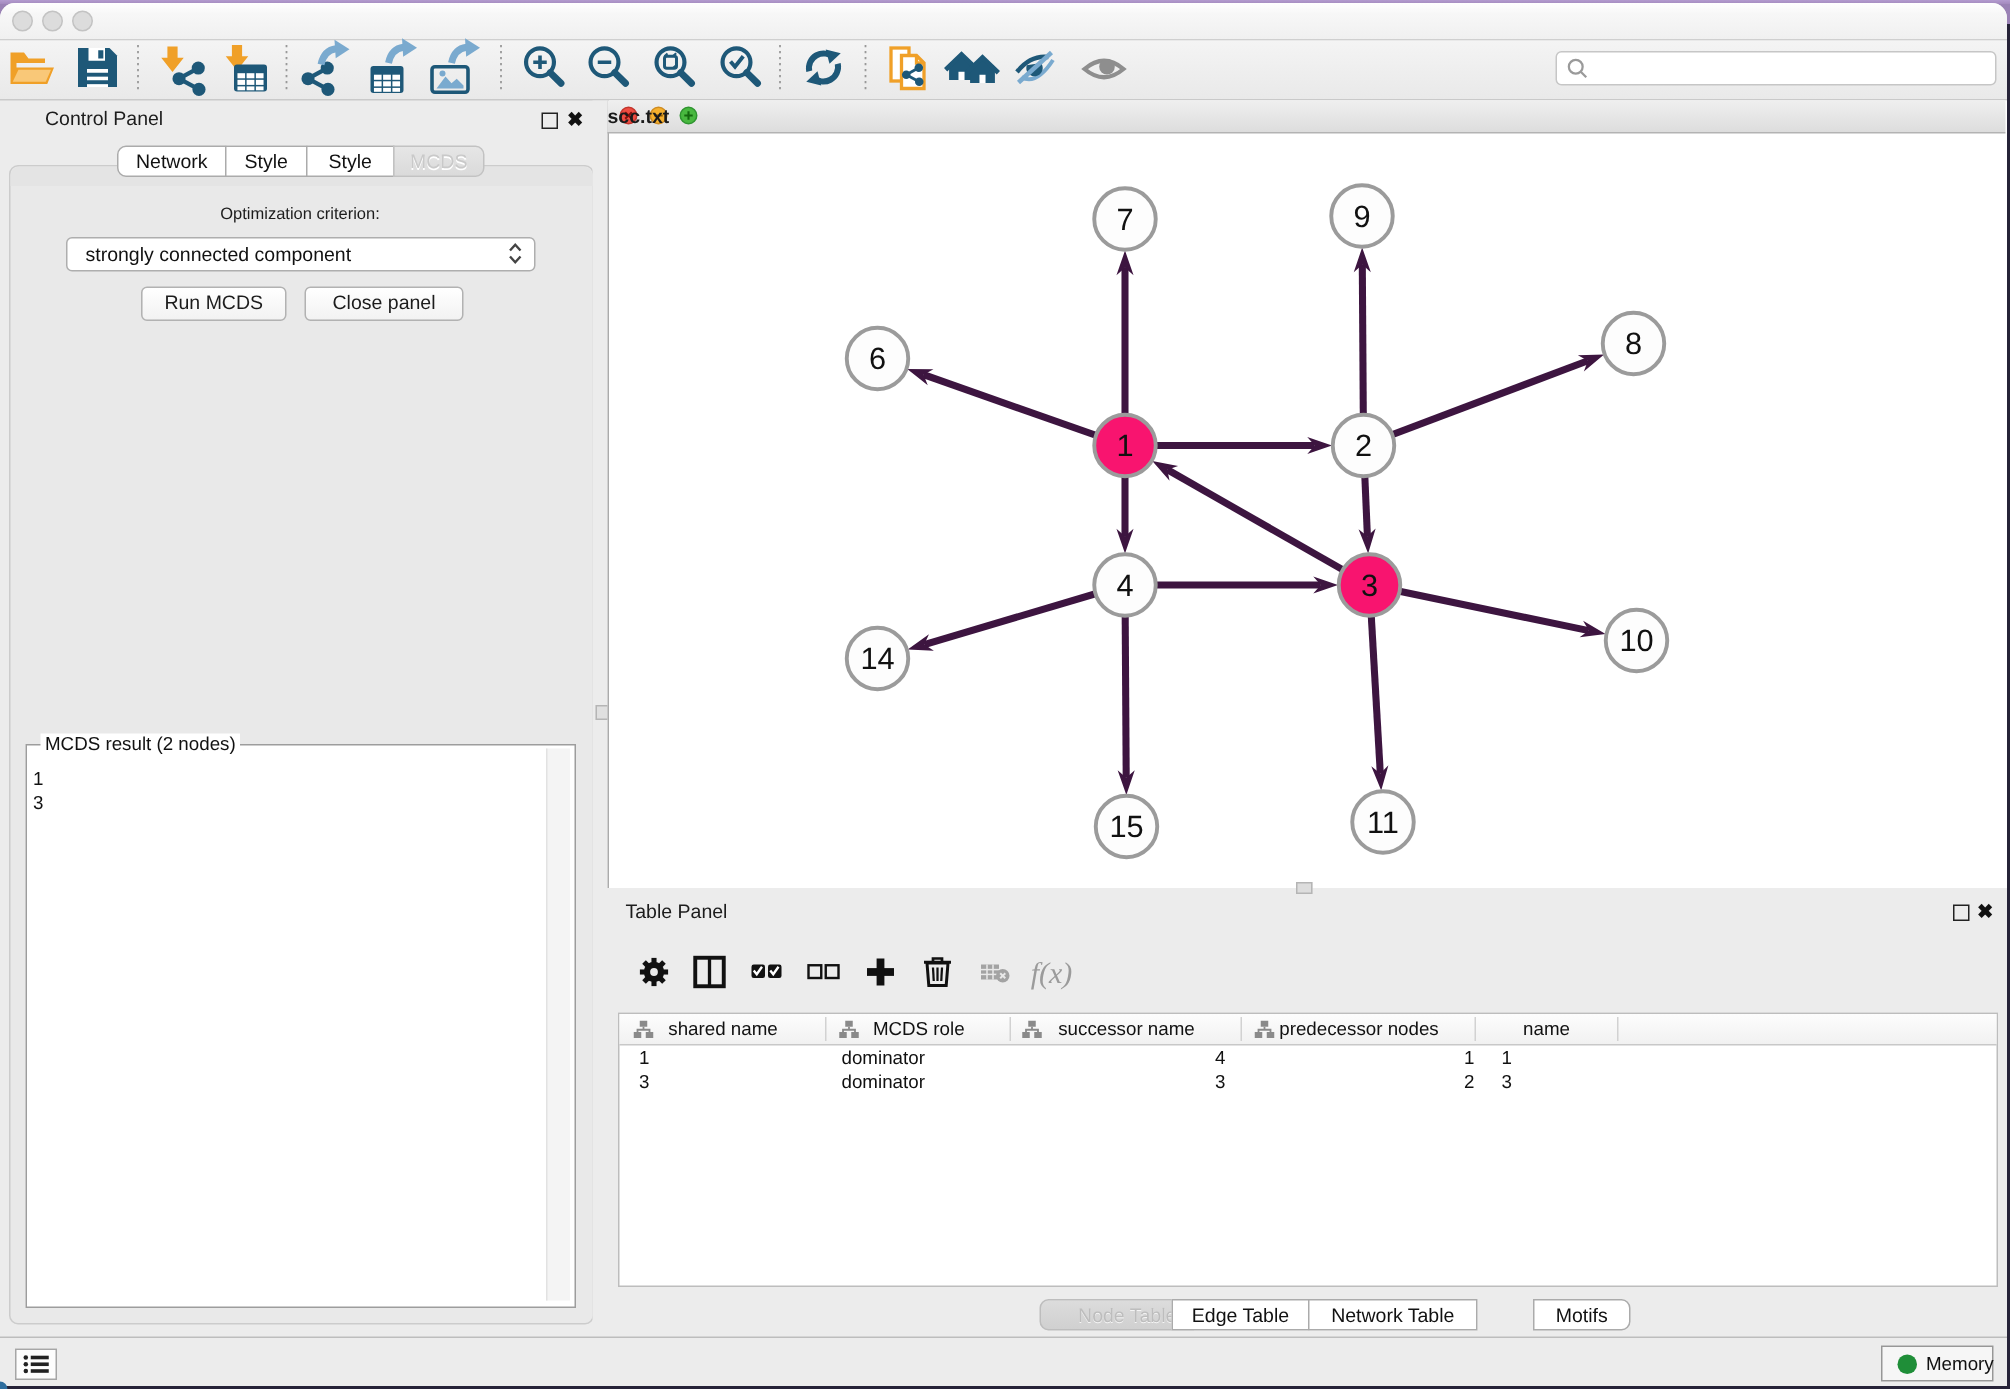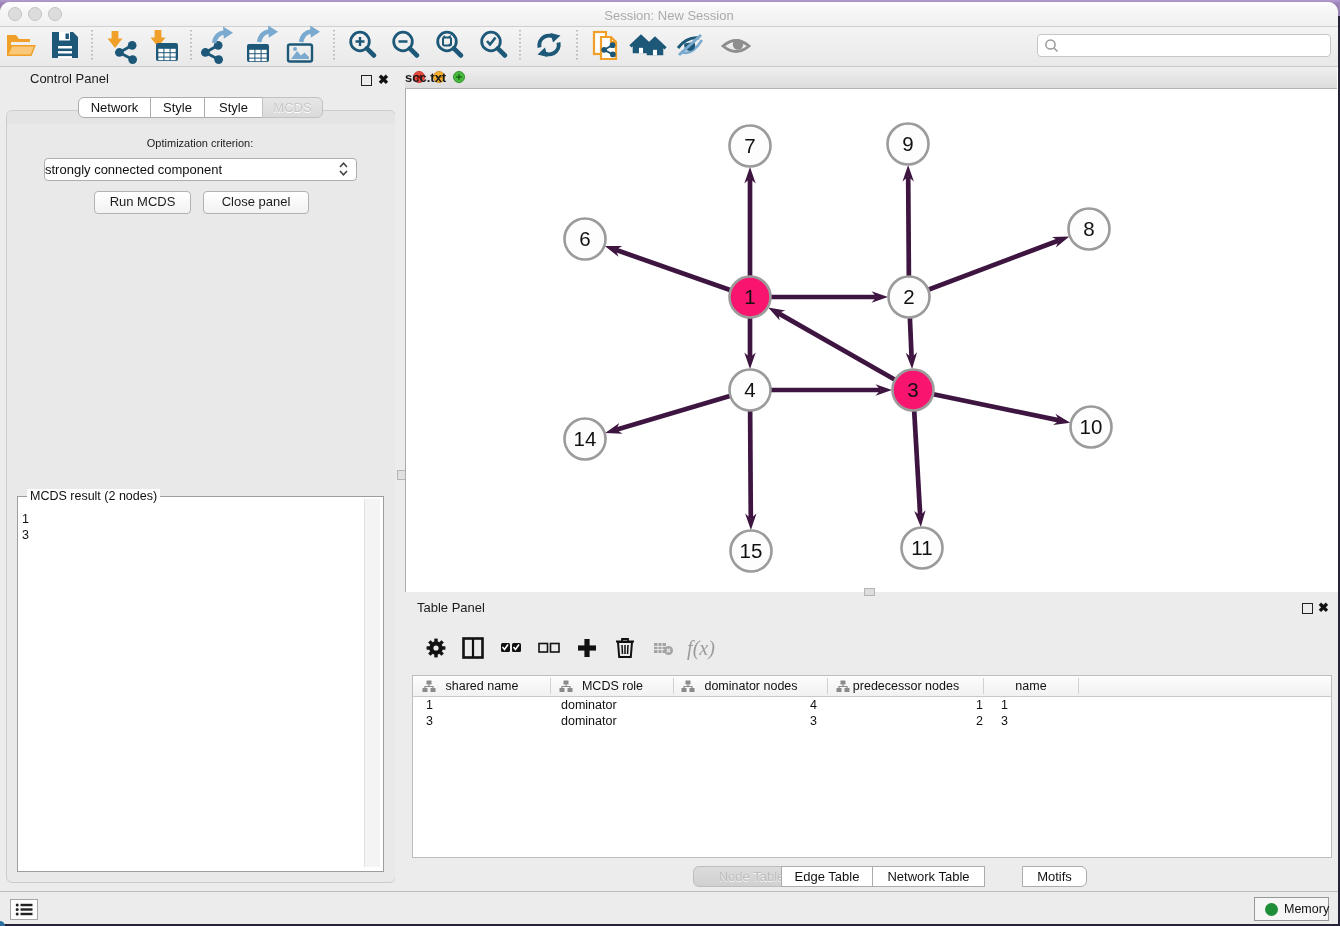--- a/index.html
+++ b/index.html
@@ -74,21 +74,20 @@
  box-sizing:border-box;font-size:12.5px;color:#111;}
 </style>
 </head>
 <body>
 <div id="desk-top"></div>
 <div id="win">
   <div class="abs" id="titlebar">
     <div class="tl" style="left:8px;"></div>
     <div class="tl" style="left:28px;"></div>
     <div class="tl" style="left:48px;"></div>
-    <div id="wtitle">Session: New Session</div>
   </div>
   <div class="abs" id="toolbar">
       <svg width="1338" height="44" viewBox="0 0 1338 44" style="position:absolute;left:0;top:-4px">
         <g transform="translate(21,22)">
           <path d="M-14,-10 L-5,-10 L-2,-6 L9,-6 L9,-3 L-14,-3 Z" fill="#f0a028"></path>
 <path d="M-14,11 L-14,-3 L-10,-3 L-10,0 L12,0 L15,0 L10.5,11 Z" fill="#f0a028"></path>
 <path d="M-12.5,9.5 L-8.7,1.5 L13,1.5 L9.5,9.5 Z" fill="#f9c878"></path>
         </g>
         <g transform="translate(65,22)">
           <path d="M-13,-13 L8,-13 L13,-8 L13,13 L-13,13 Z" fill="#1e5878"></path>
@@ -241,21 +240,21 @@
   <div class="abs" id="tabpane">
       <div class="band"></div>
     </div>
   <div class="abs tabrow">
     <div class="tab" style="left:0px;width:71px;border-radius:6px 0 0 6px;">Network</div>
     <div class="tab" style="left:72px;width:53px;">Style</div>
     <div class="tab" style="left:126px;width:57px;">Style</div>
     <div class="tab tabsel" style="left:184px;width:59px;border-radius:0 6px 6px 0;">MCDS</div>
   </div>
   <div class="abs" id="optlabel">Optimization criterion:</div>
-  <div class="abs" id="combo"><span style="">strongly connected component</span>
+  <div class="abs" id="combo"><span style="padding-left:12px;">strongly connected component</span>
     <svg width="11" height="14" style="position:absolute;right:7px;top:3px;" viewBox="0 0 11 14">
       <path d="M2 5 L5.5 1.2 L9 5" fill="none" stroke="#444" stroke-width="1.6"></path>
       <path d="M2 9 L5.5 12.8 L9 9" fill="none" stroke="#444" stroke-width="1.6"></path>
     </svg>
   </div>
   <div class="btn" style="left:94px;top:191px;width:95px;">Run MCDS</div>
   <div class="btn" style="left:203px;top:191px;width:104px;">Close panel</div>
 
   <div class="abs" id="mcdsbox">
       <div id="mcdssb"></div>
@@ -392,21 +391,21 @@
 <line x1="-1" y1="-5" x2="-1" y2="5" stroke="#e9e9e9" stroke-width="1"></line>
 <circle cx="5.5" cy="2.5" r="4.5" fill="#a3a3a3"></circle>
 <path d="M3.8,0.8 L7.2,4.2 M7.2,0.8 L3.8,4.2" stroke="#e9e9e9" stroke-width="1.3"></path>
       </g>
       <text x="289" y="25" text-anchor="middle" font-family="Liberation Serif,serif" font-style="italic" font-size="20" fill="#9b9b9b">f(x)</text>
     </svg>
   <div class="abs" id="tbl">
     <div id="tblhead">
       <div class="th" style="left:0;width:138px;">shared name</div>
       <div class="th" style="left:138px;width:123px;">MCDS role</div>
-      <div class="th" style="left:261px;width:154px;">dominator nodes</div>
+      <div class="th" style="left:261px;width:154px;">successor name</div>
       <div class="th" style="left:415px;width:156px;">predecessor nodes</div>
       <div class="th" style="left:571px;width:94px;">name</div>
       <svg width="14" height="13" viewBox="0 0 14 13" style="position:absolute;left:9px;top:4px">
           <rect x="4.5" y="0.5" width="5" height="4" fill="#8a8a8a"></rect>
           <rect x="0.5" y="8" width="5" height="4" fill="#8a8a8a"></rect>
           <rect x="8.5" y="8" width="5" height="4" fill="#8a8a8a"></rect>
           <path d="M7,4.5 L7,6.5 M3,8 L3,6.5 L11,6.5 L11,8" stroke="#8a8a8a" stroke-width="1.2" fill="none"></path>
         </svg>
         <svg width="14" height="13" viewBox="0 0 14 13" style="position:absolute;left:146px;top:4px">
           <rect x="4.5" y="0.5" width="5" height="4" fill="#8a8a8a"></rect>

